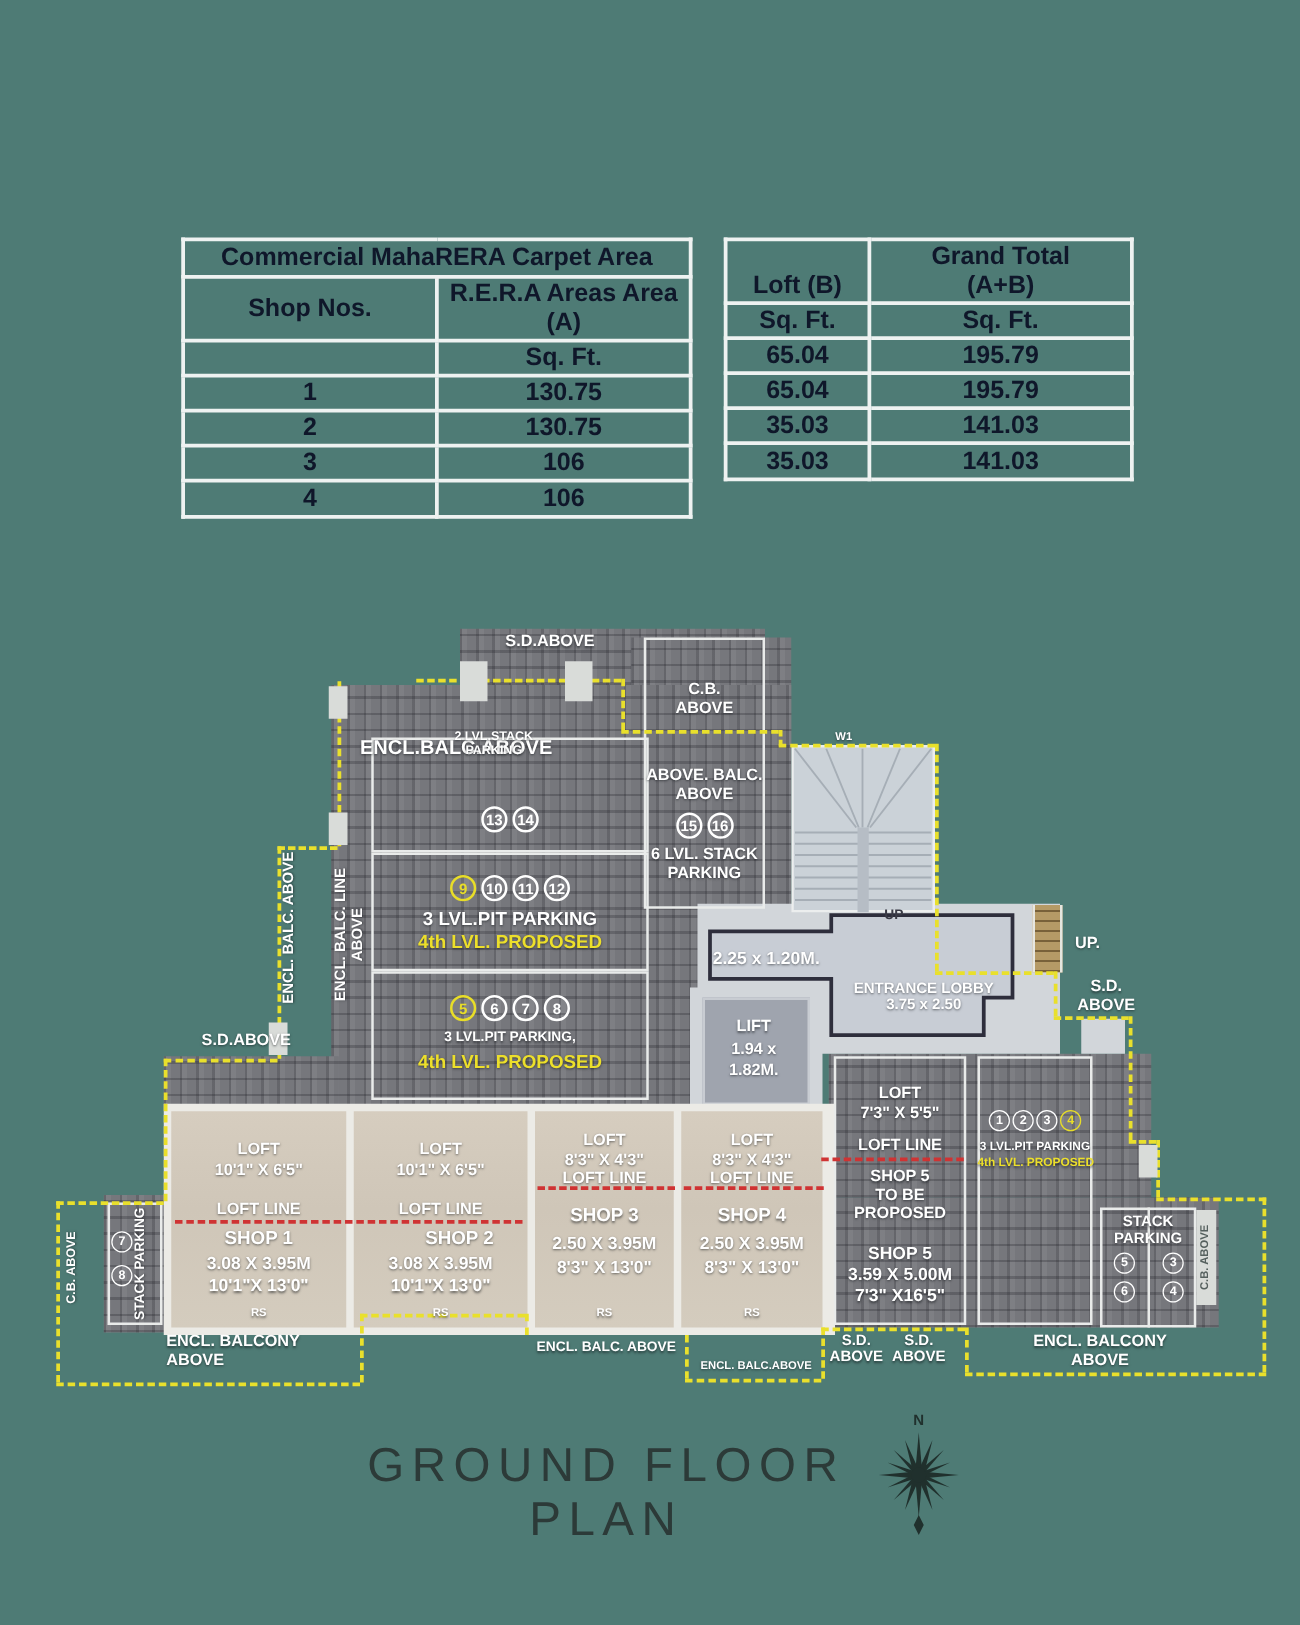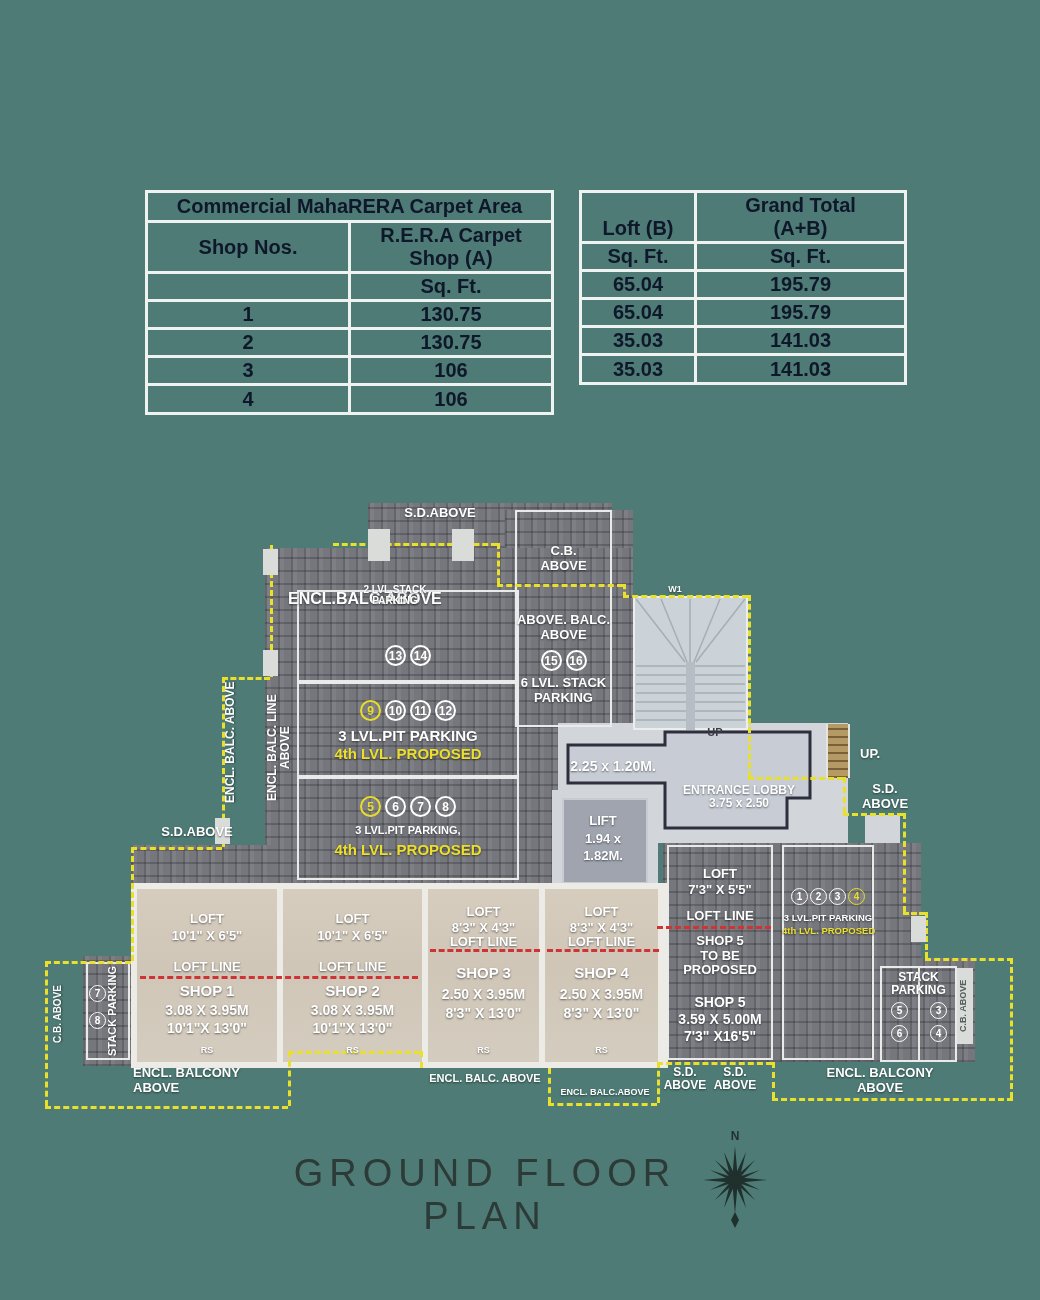--- a/index.html
+++ b/index.html
@@ -36,21 +36,21 @@
 </head>
 <body>
 
 <table class="rtable" style="left:145px;top:190px;width:409px">
   <tbody>
       <tr style="height:30px">
         <td colspan="2" class="tl">Commercial MahaRERA Carpet Area</td>
       </tr>
   <tr style="height:49px">
     <td style="width:152px">Shop Nos.</td>
-    <td>R.E.R.A Carpet Shop (A)</td>
+    <td>R.E.R.A Areas Area (A)</td>
   </tr>
   <tr style="height:28px">
     <td></td>
     <td>Sq. Ft.</td>
   </tr>
   <tr style="height:28px">
         <td>1</td>
         <td>130.75</td>
       </tr>
   <tr style="height:28px">
@@ -279,21 +279,21 @@
 <div class="abs lbl" style="left:137px;top:929px;width:140px;font-size:13px">10'1" X 6'5"</div>
 <div class="abs lbl" style="left:137px;top:960px;width:140px;font-size:13px">LOFT LINE</div>
 <div class="abs lbl" style="left:137px;top:983px;width:140px;font-size:15px">SHOP 1</div>
 <div class="abs lbl" style="left:137px;top:1003px;width:140px;font-size:14px">3.08 X 3.95M</div>
 <div class="abs lbl" style="left:137px;top:1021px;width:140px;font-size:14px">10'1"X 13'0"</div>
 <div class="abs lbl" style="left:137px;top:1045px;width:140px;font-size:9px">RS</div>
 
 <div class="abs lbl" style="left:283px;top:912px;width:139px;font-size:13px">LOFT</div>
 <div class="abs lbl" style="left:283px;top:929px;width:139px;font-size:13px">10'1" X 6'5"</div>
 <div class="abs lbl" style="left:283px;top:960px;width:139px;font-size:13px">LOFT LINE</div>
-<div class="abs lbl" style="left:283px;top:983px;width:139px;font-size:15px">SHOP 2</div>
+<div class="abs lbl" style="left:298px;top:983px;width:139px;font-size:15px">SHOP 2</div>
 <div class="abs lbl" style="left:283px;top:1003px;width:139px;font-size:14px">3.08 X 3.95M</div>
 <div class="abs lbl" style="left:283px;top:1021px;width:139px;font-size:14px">10'1"X 13'0"</div>
 <div class="abs lbl" style="left:283px;top:1045px;width:139px;font-size:9px">RS</div>
 
 <div class="abs lbl" style="left:428px;top:905px;width:111px;font-size:13px">LOFT</div>
 <div class="abs lbl" style="left:428px;top:921px;width:111px;font-size:13px">8'3" X 4'3"</div>
 <div class="abs lbl" style="left:428px;top:935px;width:111px;font-size:13px">LOFT LINE</div>
 <div class="abs lbl" style="left:428px;top:965px;width:111px;font-size:15px">SHOP 3</div>
 <div class="abs lbl" style="left:428px;top:987px;width:111px;font-size:14px">2.50 X 3.95M</div>
 <div class="abs lbl" style="left:428px;top:1006px;width:111px;font-size:14px">8'3" X 13'0"</div>

